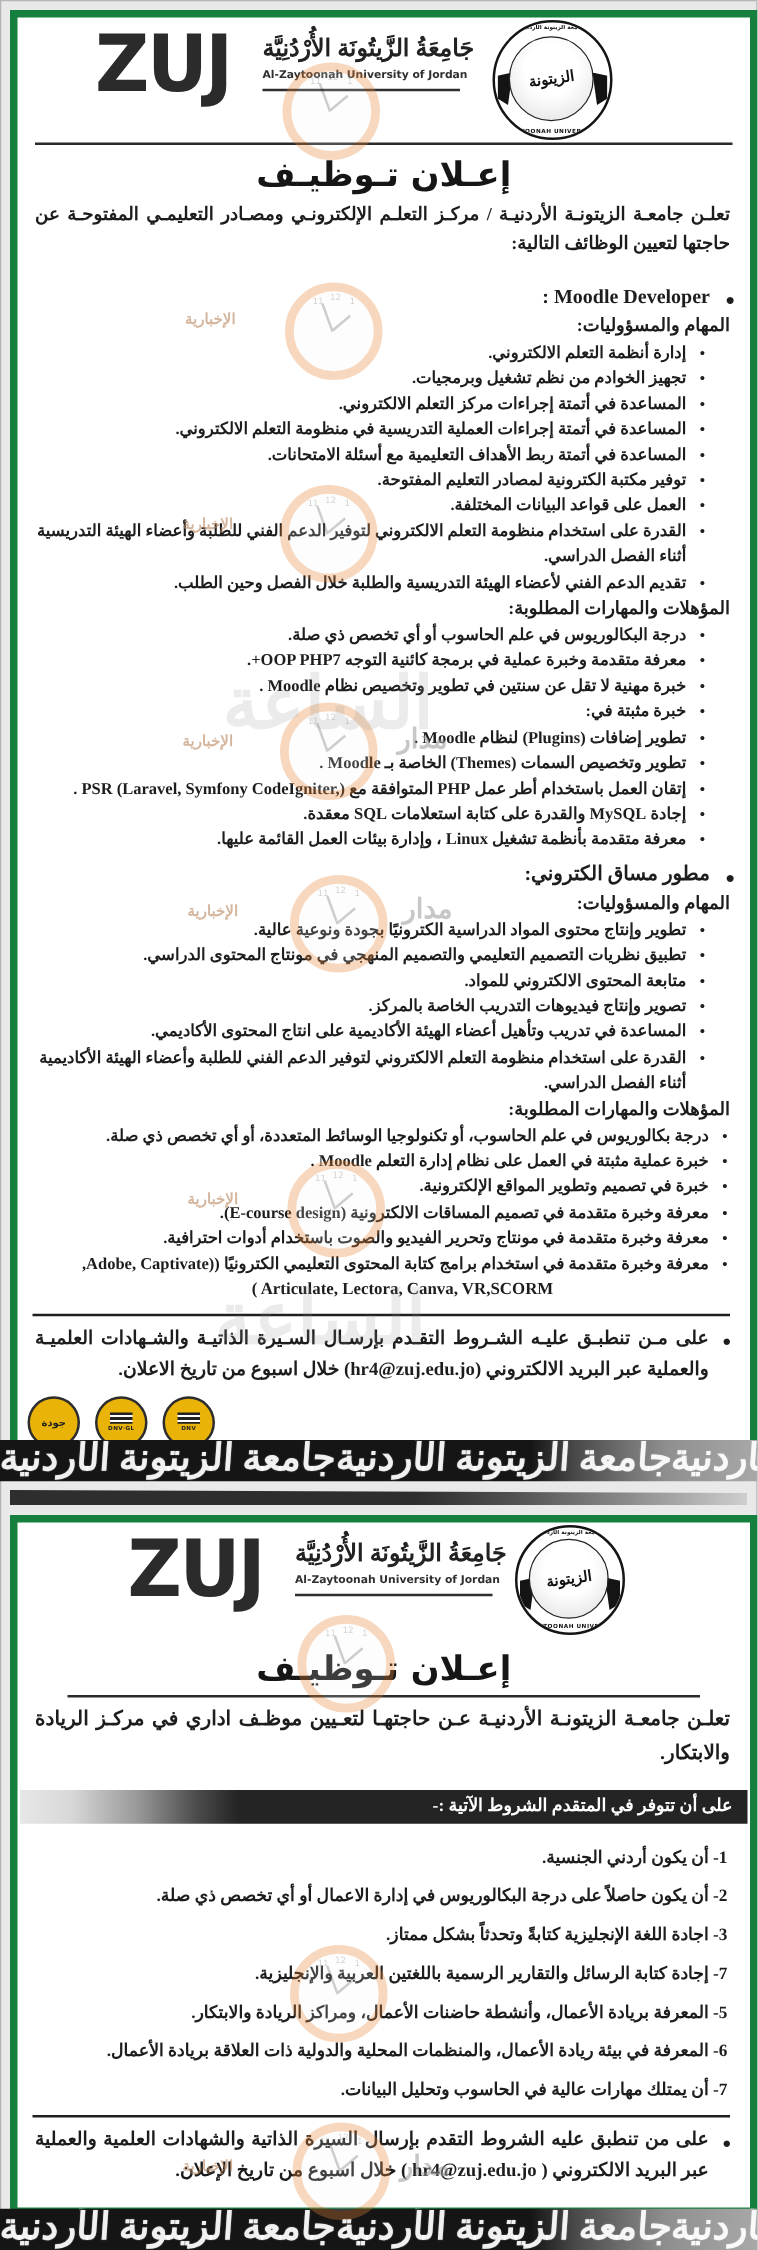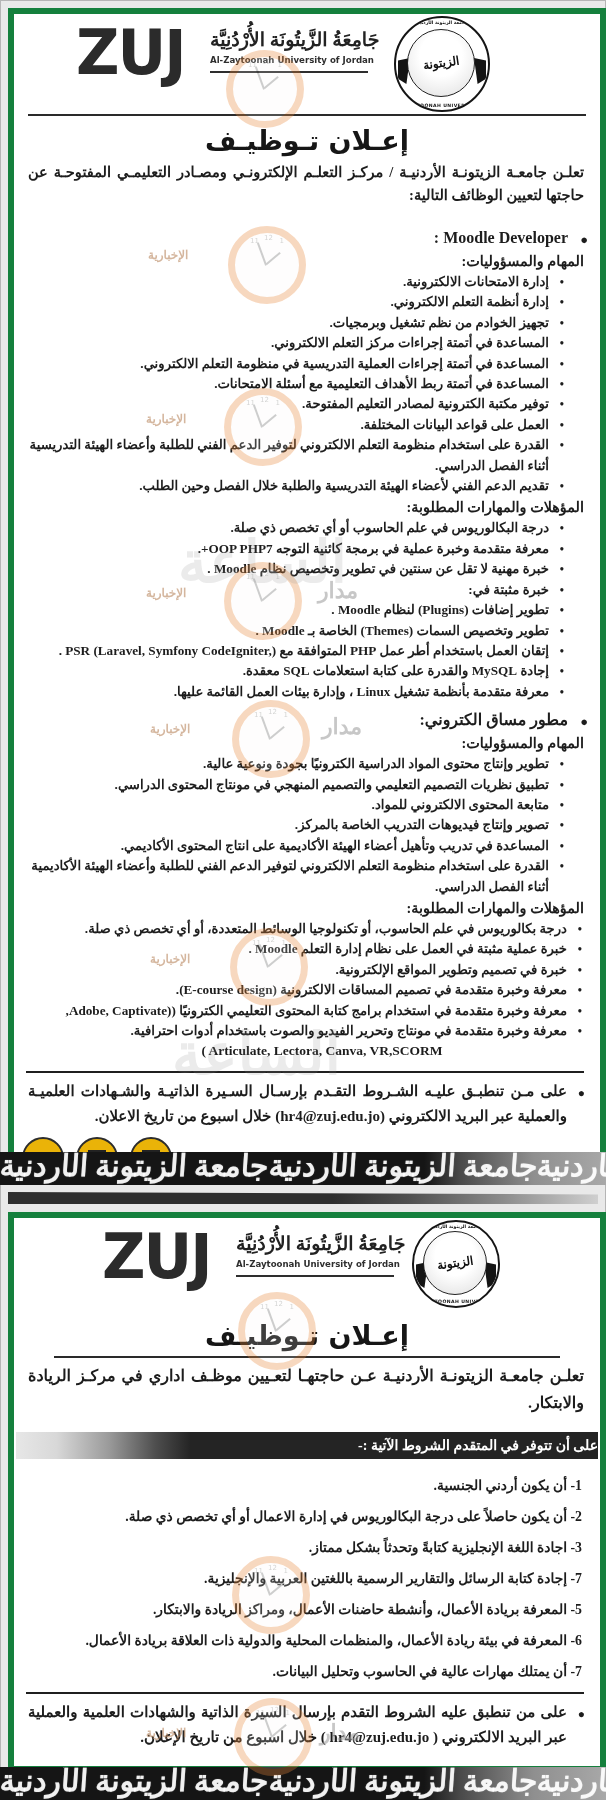--- a/index.html
+++ b/index.html
@@ -110,21 +110,21 @@
   .band1{top:1152px;} .band2{top:1767px;}
   .gbar{
     position:absolute;left:8px;top:1192px;width:590px;height:12px;z-index:2;
     background:linear-gradient(to right,#2e2e2e 0 55%,#505050 68%,#8c8c8c 84%,#cfcfcf 100%);
     clip-path:polygon(0 0,100% 20%,100% 100%,0 100%);
   }
 
   .p2{font-size:16px;font-weight:800;line-height:27px;margin:4px 16px 0 14px;text-align:justify;}
   .cbar{
     margin:16px 2px 0 2px;height:27px;line-height:27px;color:#fff;
-    font-size:14px;font-weight:900;text-align:right;
+    font-size:14px;font-weight:900;padding-right:12px;text-align:right;
     background:linear-gradient(to left,#242424 0 70%,#4e4e4e 76%,#9a9a9a 84%,#d8d8d8 93%,#e7e7e7 100%);
   }
   .conds{margin:16px 18px 0 14px;}
   .conds .cond{font-size:13.8px;font-weight:700;line-height:21px;margin-bottom:10px;text-align:right;}
   .closing.c2{font-size:15px;line-height:25px;}
 
   
   .wm{position:absolute;width:78px;height:78px;z-index:5;opacity:.32;pointer-events:none;}
   .wm-face{
     position:absolute;inset:0;border-radius:50%;border:7px solid #e8873a;
@@ -160,21 +160,20 @@
       <div class="seal-arc-bot">AL-ZAYTOONAH UNIVERSITY OF JORDAN</div>
     </div>
   </div>
   <hr class="hr-full">
   <div class="title">إعـلان تـوظيـف</div>
   <div class="intro">تعلـن جامعـة الزيتونـة الأردنيـة / مركـز التعلـم الإلكترونـي ومصـادر التعليمـي المفتوحـة عن حاجتها لتعيين الوظائف التالية:</div>
 
   <div class="sec-head" style="font-family:'Liberation Serif',serif;">Moodle Developer :</div>
   <div class="lbl">المهام والمسؤوليات:</div>
   <ul class="blist">
-    <li>إدارة الامتحانات الالكترونية.</li>
     <li>إدارة أنظمة التعلم الالكتروني.</li>
     <li>تجهيز الخوادم من نظم تشغيل وبرمجيات.</li>
     <li>المساعدة في أتمتة إجراءات مركز التعلم الالكتروني.</li>
     <li>المساعدة في أتمتة إجراءات العملية التدريسية في منظومة التعلم الالكتروني.</li>
     <li>المساعدة في أتمتة ربط الأهداف التعليمية مع أسئلة الامتحانات.</li>
     <li>توفير مكتبة الكترونية لمصادر التعليم المفتوحة.</li>
     <li>العمل على قواعد البيانات المختلفة.</li>
     <li>القدرة على استخدام منظومة التعلم الالكتروني لتوفير الدعم الفني للطلبة وأعضاء الهيئة التدريسية أثناء الفصل الدراسي.</li>
     <li>تقديم الدعم الفني لأعضاء الهيئة التدريسية والطلبة خلال الفصل وحين الطلب.</li>
   </ul>
@@ -200,22 +199,22 @@
     <li>تصوير وإنتاج فيديوهات التدريب الخاصة بالمركز.</li>
     <li>المساعدة في تدريب وتأهيل أعضاء الهيئة الأكاديمية على انتاج المحتوى الأكاديمي.</li>
     <li>القدرة على استخدام منظومة التعلم الالكتروني لتوفير الدعم الفني للطلبة وأعضاء الهيئة الأكاديمية أثناء الفصل الدراسي.</li>
   </ul>
   <div class="lbl">المؤهلات والمهارات المطلوبة:</div>
   <ul class="blist flush">
     <li>درجة بكالوريوس في علم الحاسوب، أو تكنولوجيا الوسائط المتعددة، أو أي تخصص ذي صلة.</li>
     <li>خبرة عملية مثبتة في العمل على نظام إدارة التعلم Moodle .</li>
     <li>خبرة في تصميم وتطوير المواقع الإلكترونية.</li>
     <li>معرفة وخبرة متقدمة في تصميم المساقات الالكترونية (E-course design).</li>
+    <li>معرفة وخبرة متقدمة في مونتاج وتحرير الفيديو والصوت باستخدام أدوات احترافية.</li>
     <li>معرفة وخبرة متقدمة في استخدام برامج كتابة المحتوى التعليمي الكترونيًا ((Adobe, Captivate,</li>
-    <li>معرفة وخبرة متقدمة في مونتاج وتحرير الفيديو والصوت باستخدام أدوات احترافية.</li>
   </ul>
   <div class="tail">( Articulate, Lectora, Canva, VR,SCORM</div>
 
   <hr class="sep">
   <div class="closing">على مـن تنطبـق عليـه الشـروط التقـدم بإرسـال السـيرة الذاتيـة والشـهادات العلميـة والعملية عبر البريد الالكتروني (hr4@zuj.edu.jo) خلال اسبوع من تاريخ الاعلان.</div>
 
   <div class="certs">
     <div class="badge q">
       <span class="bname">جودة</span>
     </div>

